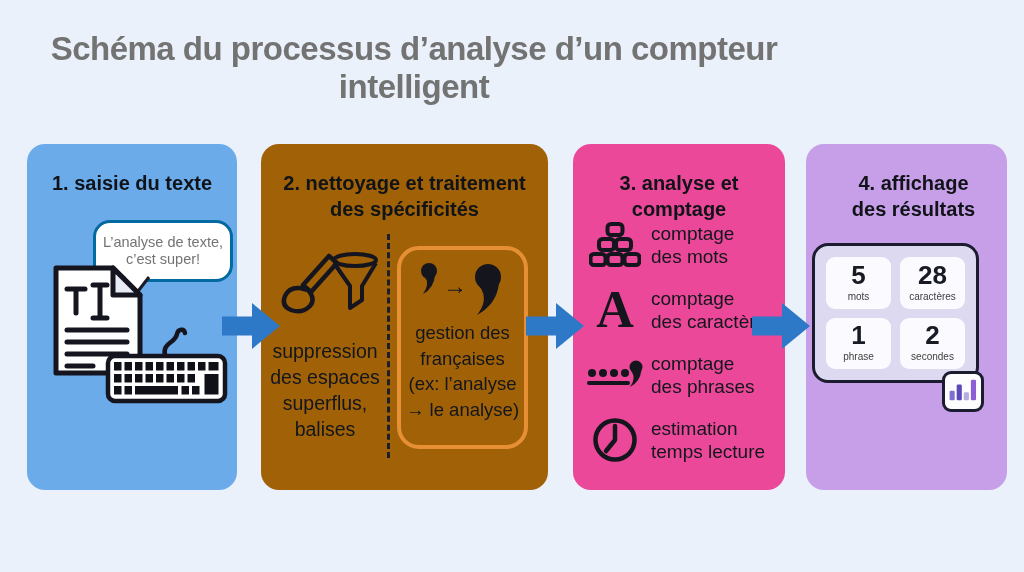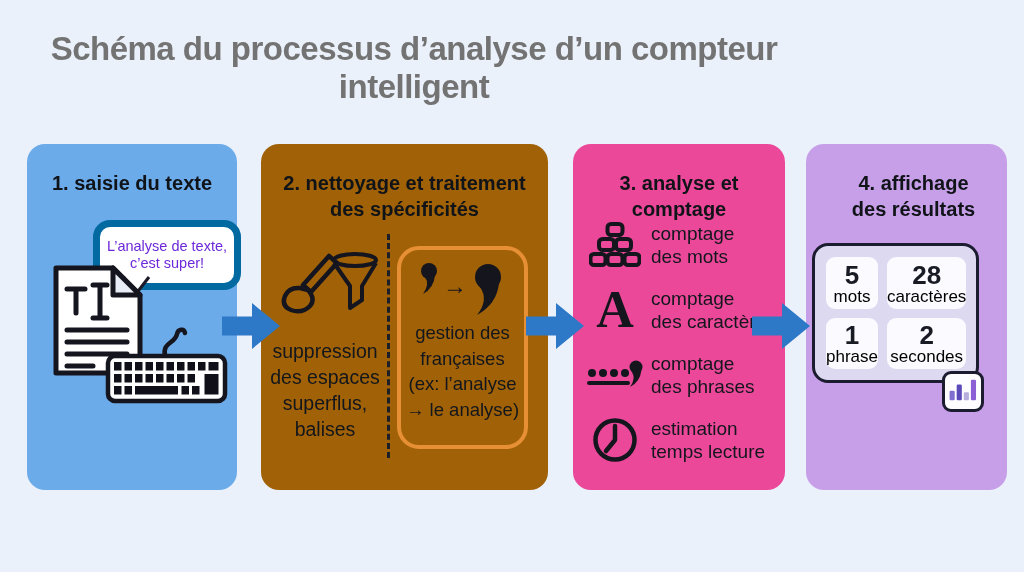--- a/index.html
+++ b/index.html
@@ -23,23 +23,23 @@
   #panel1{left:27px;width:210px;background:#6cabe9;}
   #panel2{left:261px;width:287px;background:#a16207;}
   #panel3{left:573px;width:212px;background:#ec4899;}
   #panel4{left:806px;width:201px;background:#c79fe8;padding-left:14px;}
 
   .abs{position:absolute;}
 
   
   .bubble{
     position:absolute;left:66px;top:76px;width:134px;height:56px;
-    background:#ffffff;border:7px solid #0369a1;border-radius:17px;
+    background:#ffffff;border:3px solid #0369a1;border-radius:17px;
     display:flex;align-items:center;justify-content:center;text-align:center;
-    font-size:14.5px;line-height:17px;color:#6d28d9;
+    font-size:14.5px;line-height:17px;color:#737373;
   }
   .bubble-tail{position:absolute;left:92px;top:132px;}
 
   
   .p2-left{position:absolute;left:2px;top:106px;width:124px;text-align:center;}
   .p2-left-text{margin-top:20px;font-size:19.5px;line-height:26px;color:#13161c;}
   .p2-divider{
     position:absolute;left:126px;top:90px;height:224px;width:0;
     border-left:3px dashed #1d1f28;
   }
@@ -60,21 +60,21 @@
   .result-card{
     position:absolute;left:6px;top:99px;width:167px;height:140px;box-sizing:border-box;
     background:#dcd9f1;border:3.5px solid #1c1c30;border-radius:16px;
     display:grid;grid-template-columns:1fr 1fr;gap:9px;padding:11px;
   }
   .stat-tile{
     background:#fafaff;border-radius:9px;display:flex;flex-direction:column;
     align-items:center;justify-content:center;
   }
   .stat-value{font-size:26px;font-weight:bold;line-height:27px;color:#181a24;}
-  .stat-label{font-size:17px;line-height:15px;color:#000000;}
+  .stat-label{font-size:10px;line-height:15px;color:#404040;}
   .chart-badge{
     position:absolute;left:136px;top:227px;width:42px;height:41px;box-sizing:border-box;
     background:#fdfdff;border:3px solid #1c1c30;border-radius:9px;
     display:flex;align-items:flex-end;justify-content:center;padding-bottom:5px;
   }
   .arrow{position:absolute;top:303px;}
 </style>
 </head>
 <body>
 

